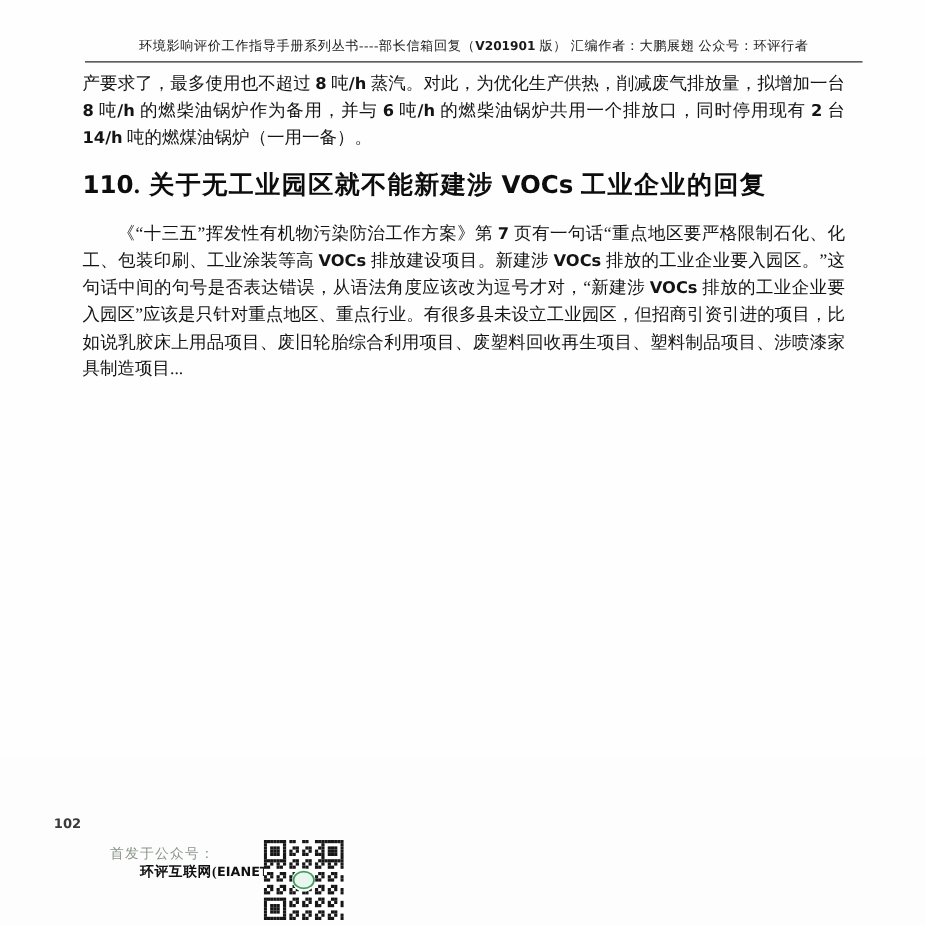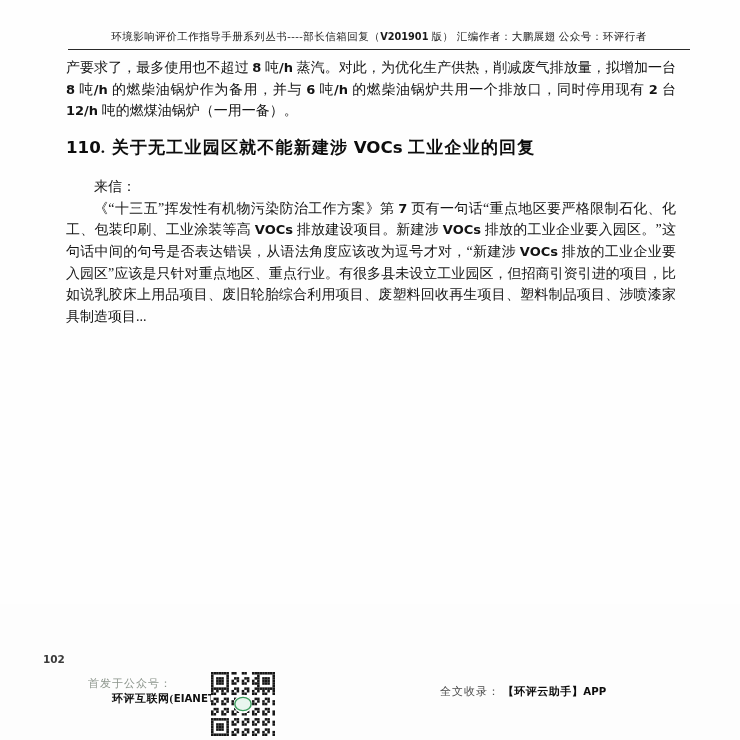--- a/index.html
+++ b/index.html
@@ -34,21 +34,21 @@
     font-size: 14px;
     line-height: 21.7px;
     text-align: justify;
     color: #141414;
   }
   .doc-body p { margin: 0; text-indent: 2em; }
   .doc-body p.no-indent { text-indent: 0; }
   .doc-body p.deep-indent { text-indent: 3em; }
   .section-heading {
     margin: 15px 0 17px 0;
-    font-size: 17px;
+    font-size: 20px;
     font-weight: 700;
     letter-spacing: 1.2px;
     text-indent: 0;
     color: #0d0d0d;
   }
   
   b.lat {
     font-family: "DejaVu Sans", "Liberation Sans", sans-serif;
     font-weight: 700;
     font-size: 0.93em;
@@ -92,25 +92,24 @@
 </head>
 <body>
 
 <div class="page">
 
   <div class="doc-header">
     <span>环境影响评价工作指导手册系列丛书----部长信箱回复（<b class="lat">V201901</b> 版）  汇编作者：大鹏展翅  公众号：环评行者</span>
   </div>
 
   <div class="doc-body">
-    <p class="no-indent">产要求了，最多使用也不超过 <b class="lat">8</b> 吨<b class="lat">/h</b> 蒸汽。对此，为优化生产供热，削减废气排放量，拟增加一台 <b class="lat">8</b> 吨<b class="lat">/h</b> 的燃柴油锅炉作为备用，并与 <b class="lat">6</b> 吨<b class="lat">/h</b> 的燃柴油锅炉共用一个排放口，同时停用现有 <b class="lat">2</b> 台 <b class="lat">12/h</b> 吨的燃煤油锅炉（一用一备）。</p>
+    <p class="no-indent">产要求了，最多使用也不超过 <b class="lat">8</b> 吨<b class="lat">/h</b> 蒸汽。对此，为优化生产供热，削减废气排放量，拟增加一台 <b class="lat">8</b> 吨<b class="lat">/h</b> 的燃柴油锅炉作为备用，并与 <b class="lat">6</b> 吨<b class="lat">/h</b> 的燃柴油锅炉共用一个排放口，同时停用现有 <b class="lat">2</b> 台 <b class="lat">14/h</b> 吨的燃煤油锅炉（一用一备）。</p>
 
     <h2 class="section-heading"><b class="lat">110</b>. 关于无工业园区就不能新建涉 <b class="lat">VOCs</b> 工业企业的回复</h2>
 
-    <p>来信：</p>
     <p>《“十三五”挥发性有机物污染防治工作方案》第 <b class="lat">7</b> 页有一句话“重点地区要严格限制石化、化工、包装印刷、工业涂装等高 <b class="lat">VOCs</b> 排放建设项目。新建涉 <b class="lat">VOCs</b> 排放的工业企业要入园区。”这句话中间的句号是否表达错误，从语法角度应该改为逗号才对，“新建涉 <b class="lat">VOCs</b> 排放的工业企业要入园区”应该是只针对重点地区、重点行业。有很多县未设立工业园区，但招商引资引进的项目，比如说乳胶床上用品项目、废旧轮胎综合利用项目、废塑料回收再生项目、塑料制品项目、涉喷漆家具制造项目...</p>
   </div>
 
   <div class="page-number">102</div>
 
   <div class="footer-left">
     <div class="line1">首发于公众号：</div>
     <div class="line2">环评互联网(<b class="lat">EIANET</b>)</div>
   </div>
 
@@ -395,18 +394,14 @@
           <rect x="40" y="60" width="2.5" height="2.5"></rect>
           <rect x="42.5" y="60" width="2.5" height="2.5"></rect>
           <rect x="50" y="60" width="2.5" height="2.5"></rect>
           <rect x="52.5" y="60" width="2.5" height="2.5"></rect>
           <rect x="60" y="60" width="2.5" height="2.5"></rect>
         </g>
         <circle cx="31.25" cy="31.25" r="9" fill="#fff"></circle>
         <ellipse cx="31.25" cy="31.25" rx="8" ry="6.5" fill="#e9f6ee" stroke="#3f9e5f" stroke-width="1.4"></ellipse>
       </svg></div>
 
-  <div class="footer-right">
-    <span class="prefix">全文收录：</span>
-    <span class="bold">【环评云助手】<b class="lat">APP</b></span>
-  </div>
 
 </div>
 
 </body></html>

